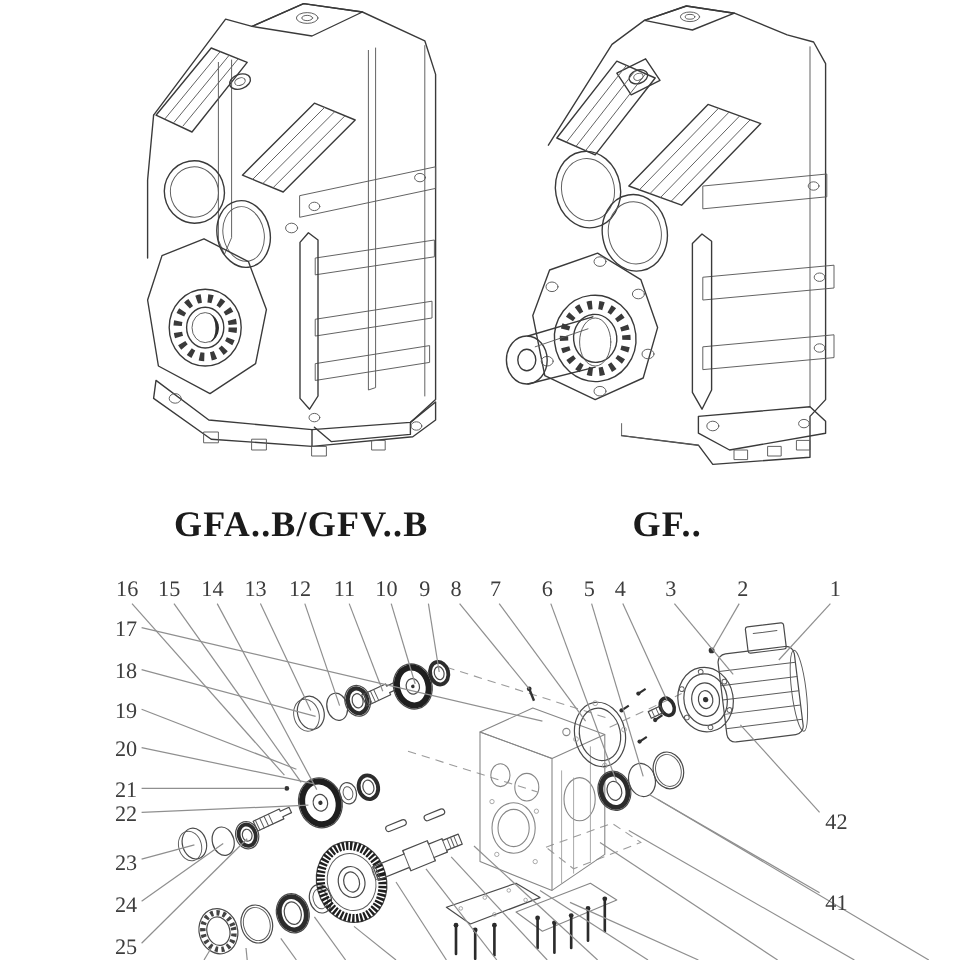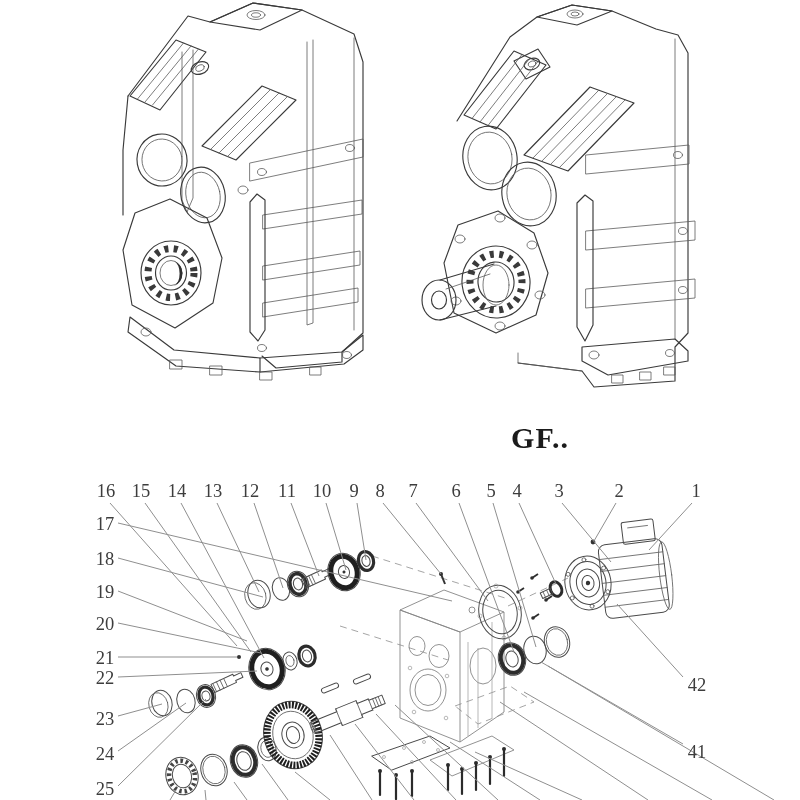--- a/index.html
+++ b/index.html
@@ -479,15 +479,16 @@
       <text class="callout" x="105" y="684" text-anchor="middle">22</text>
       <text class="callout" x="105" y="725" text-anchor="middle">23</text>
       <text class="callout" x="105" y="760" text-anchor="middle">24</text>
       <text class="callout" x="105" y="795" text-anchor="middle">25</text>
       <text class="callout" x="697" y="691" text-anchor="middle">42</text>
       <text class="callout" x="697" y="758" text-anchor="middle">41</text>
     </g>
   </g>
 </svg>
 
-<div class="model-label" style="left:540px;">GF..</div>
+<div class="model-label" style="left:251px;">GFA..B/GFV..B</div>
+<div class="model-label" style="left:556px;">GF..</div>
 
 </div>
 
 </body></html>

